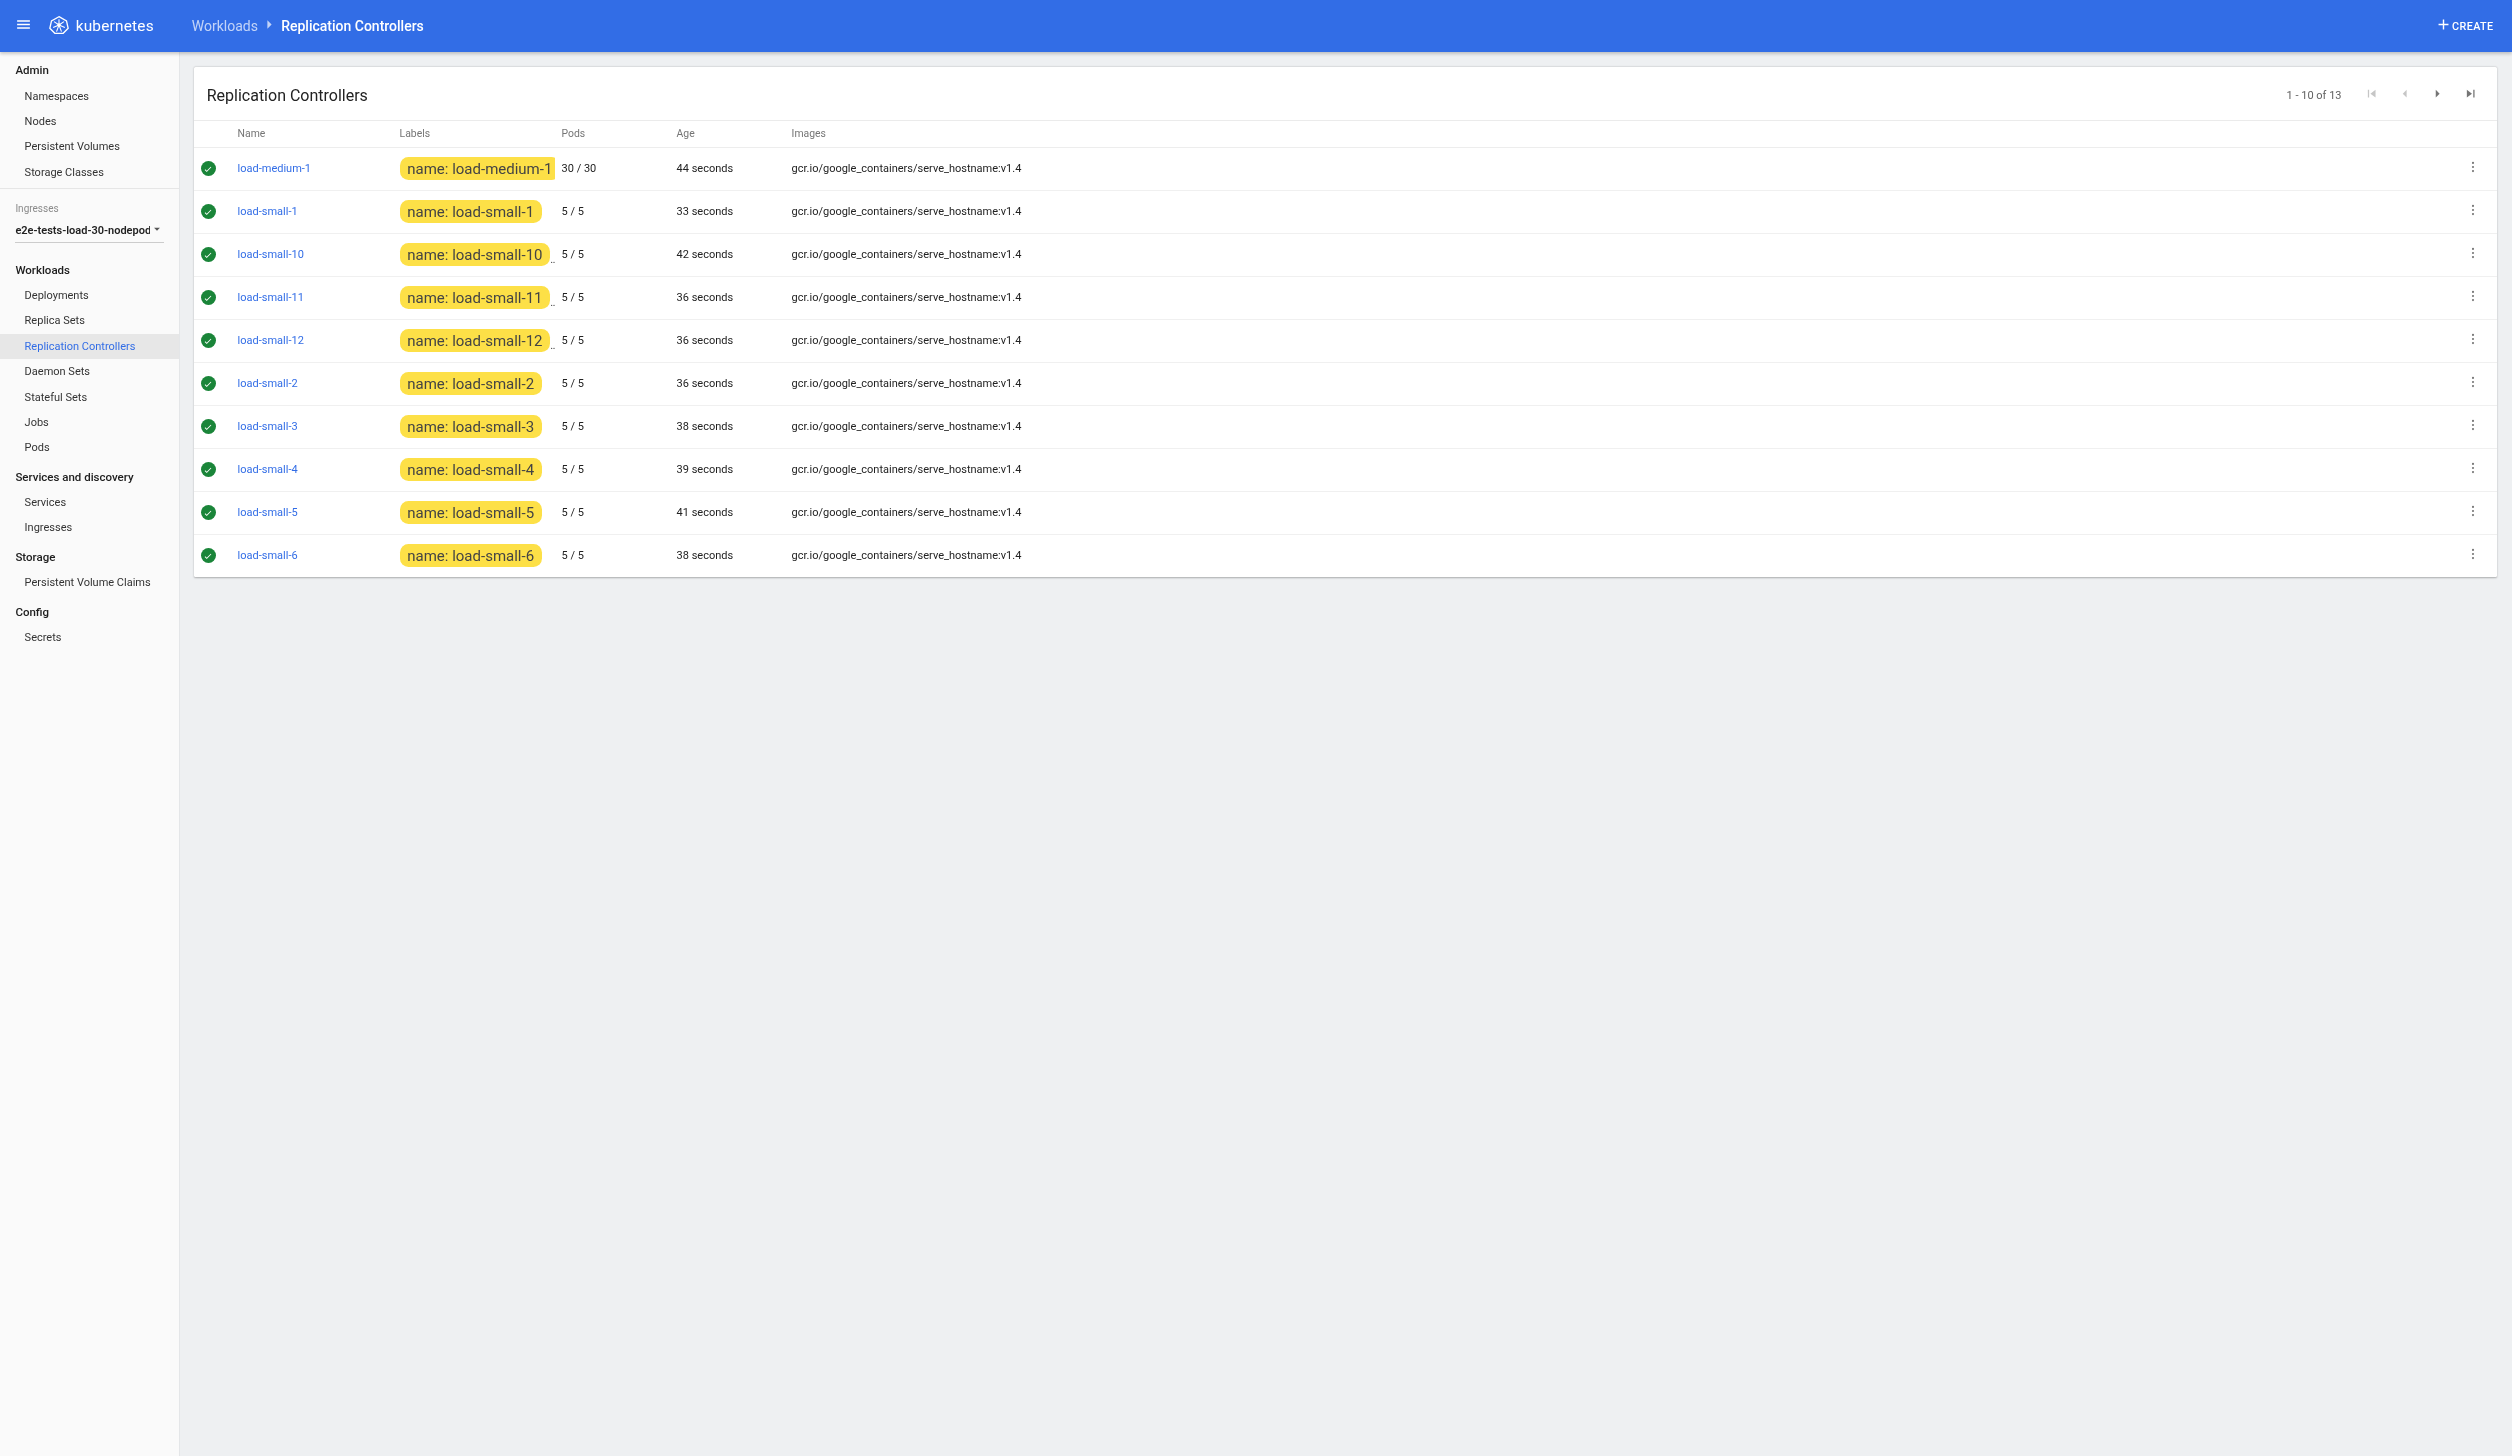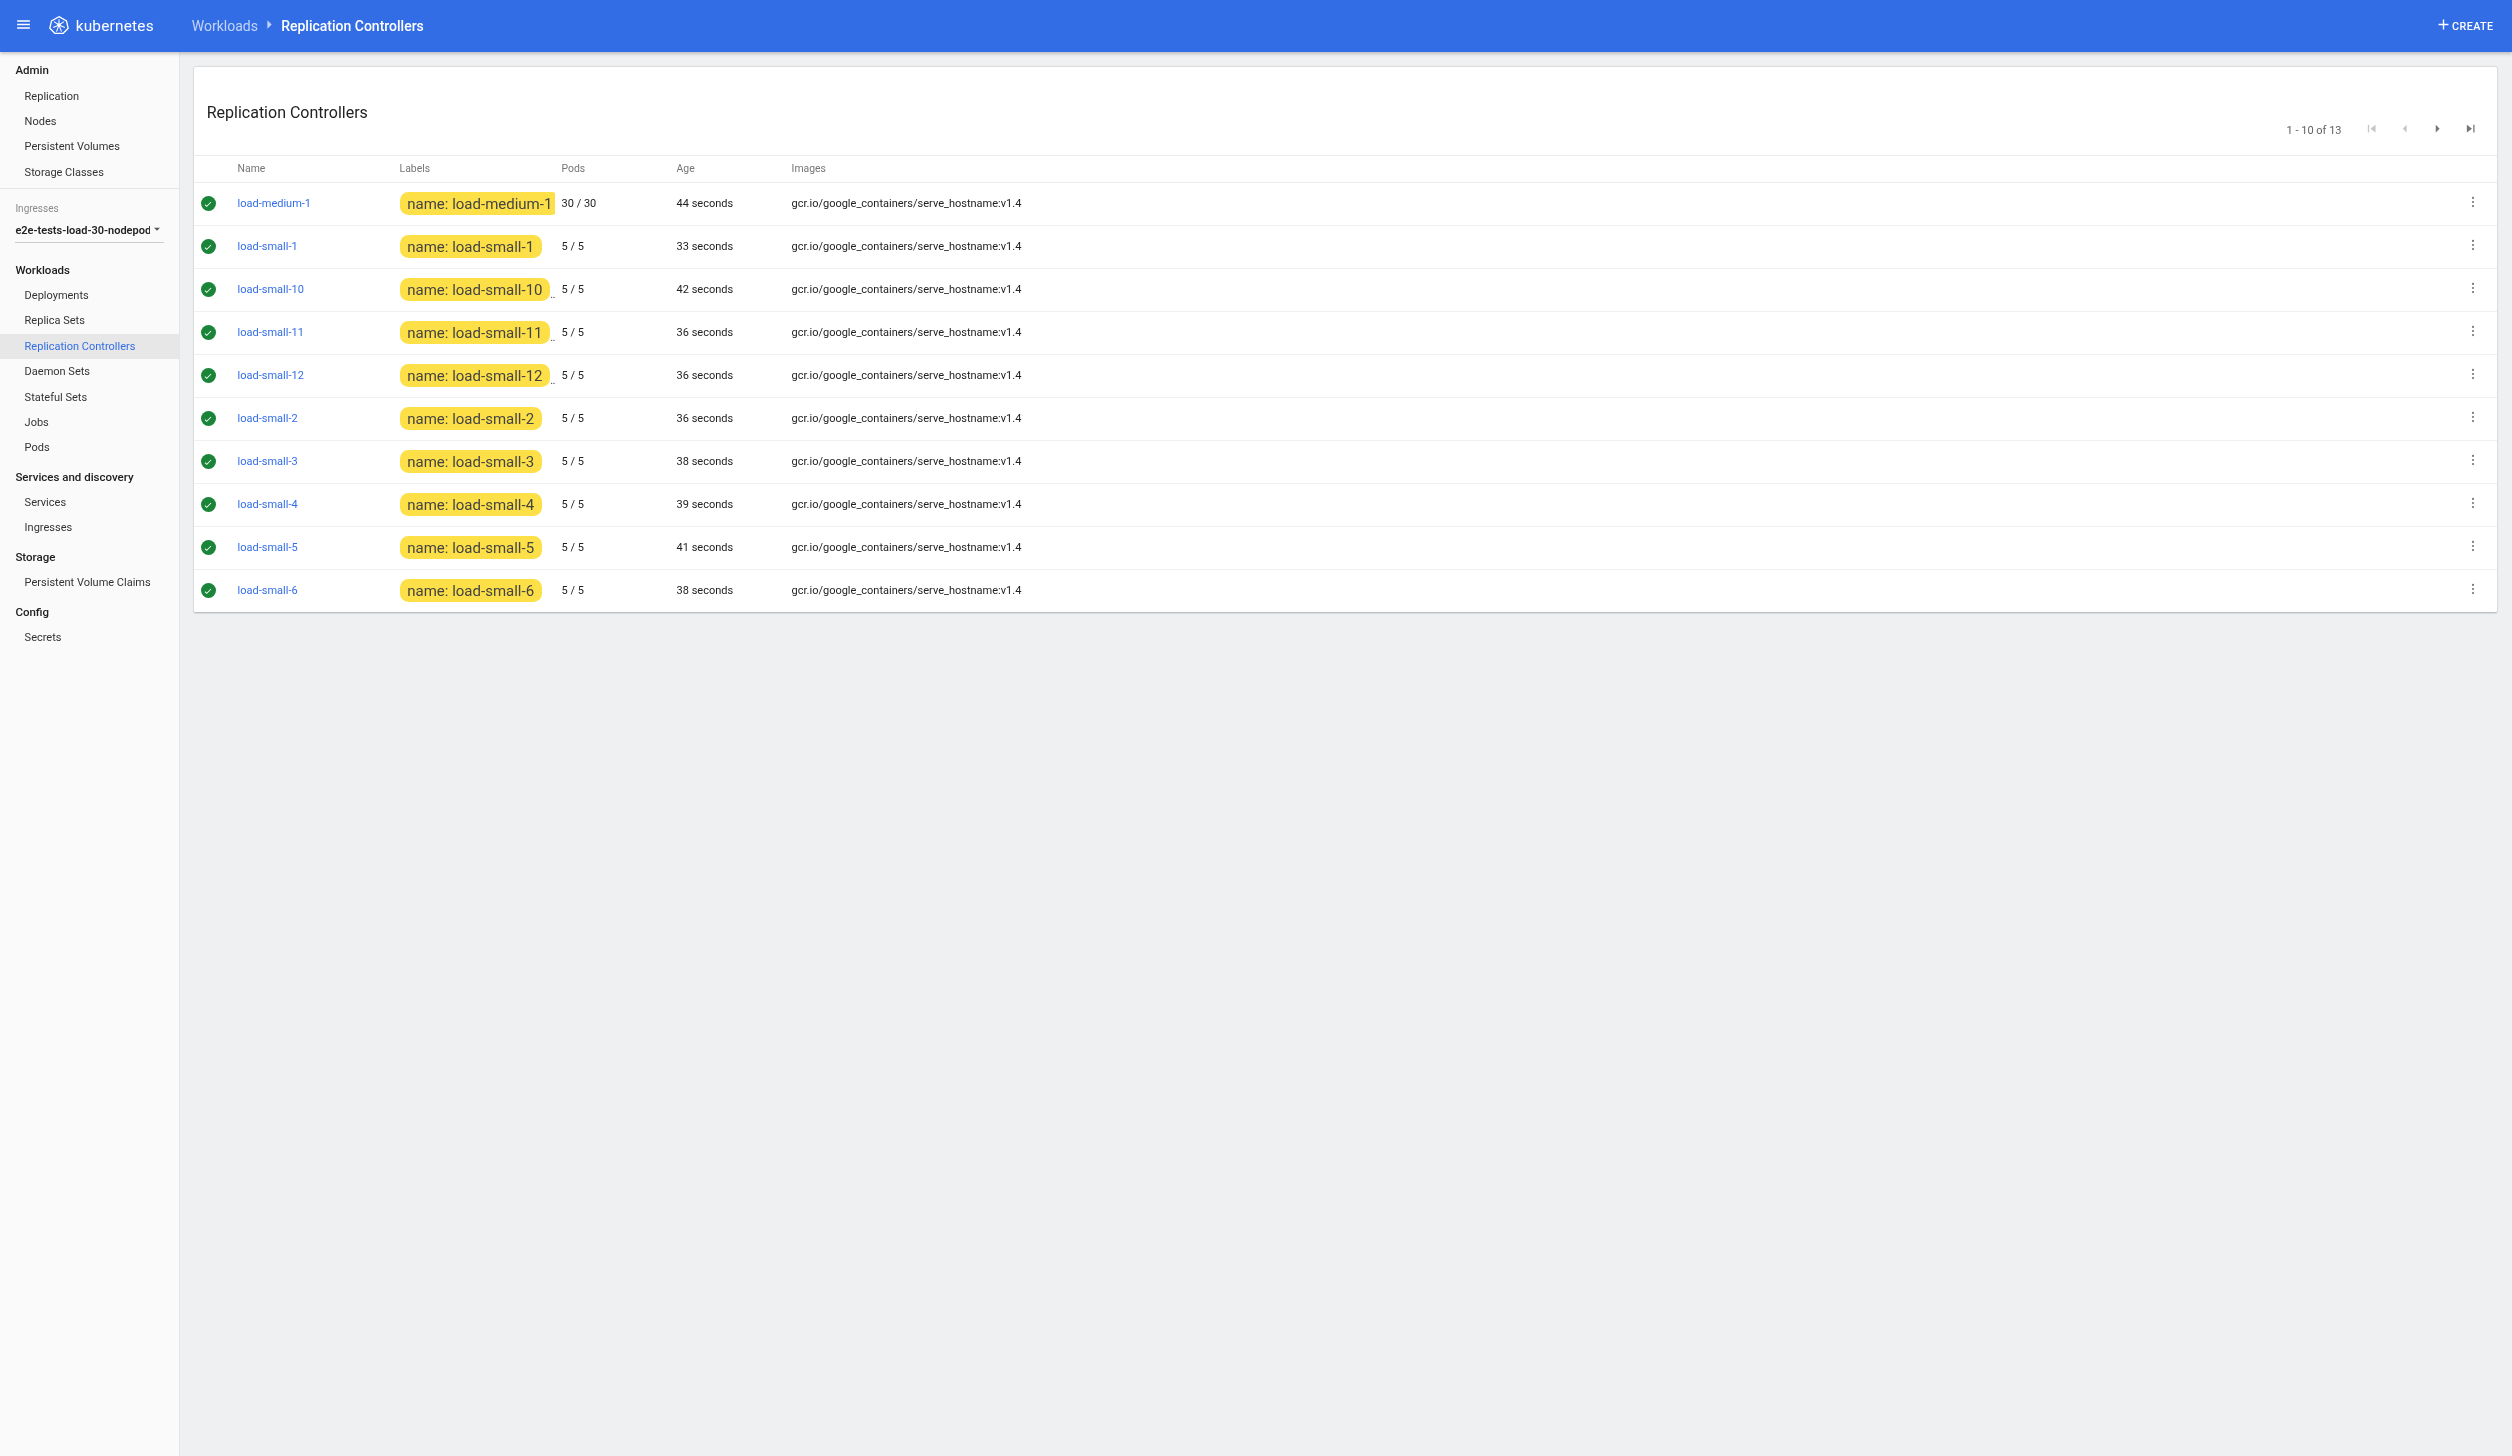--- a/index.html
+++ b/index.html
@@ -101,21 +101,21 @@
     box-shadow: 0 0.8px 2.3px rgba(0,0,0,.18), 0 0.8px 1.5px rgba(0,0,0,.12);
   }
   .card-header {
     display:flex; align-items:center;
     padding:14px 12.3px 10.8px;
     border-bottom:0.8px solid rgba(0,0,0,.08);
   }
   .card-title { font-size:16px; font-weight:400; color:#222; }
   .pagination {
     margin-left:auto; display:flex; align-items:center; gap:5px;
-    color:#616161; font-size:11px;margin-top:35px;
+    color:#616161; font-size:11px;
   }
   .page-info { margin-right:10.8px; }
   .page-btn {
     width:28px; height:28px; display:flex; align-items:center; justify-content:center;
     cursor:pointer; border-radius:50%; color:#757575;
   }
   .page-btn.disabled { color:#c6c6c6; cursor:default; }
   .page-btn svg { width:15.4px; height:15.4px; fill:currentColor; }
 
   
@@ -205,21 +205,21 @@
     </span>
     <span>CREATE</span>
   </div>
 </div>
 
 <div class="body-row">
 
   <div class="sidebar">
 
     <div class="nav-heading">Admin</div>
-    <a class="nav-item">Replication</a>
+    <a class="nav-item">Namespaces</a>
     <a class="nav-item">Nodes</a>
     <a class="nav-item">Persistent Volumes</a>
     <a class="nav-item">Storage Classes</a>
 
     <div class="sidebar-divider"></div>
 
     <div class="ns-label">Ingresses</div>
     <div class="ns-select">
       <span style="overflow:hidden;text-overflow:clip;">e2e-tests-load-30-nodepods-1-</span>
       <span>

